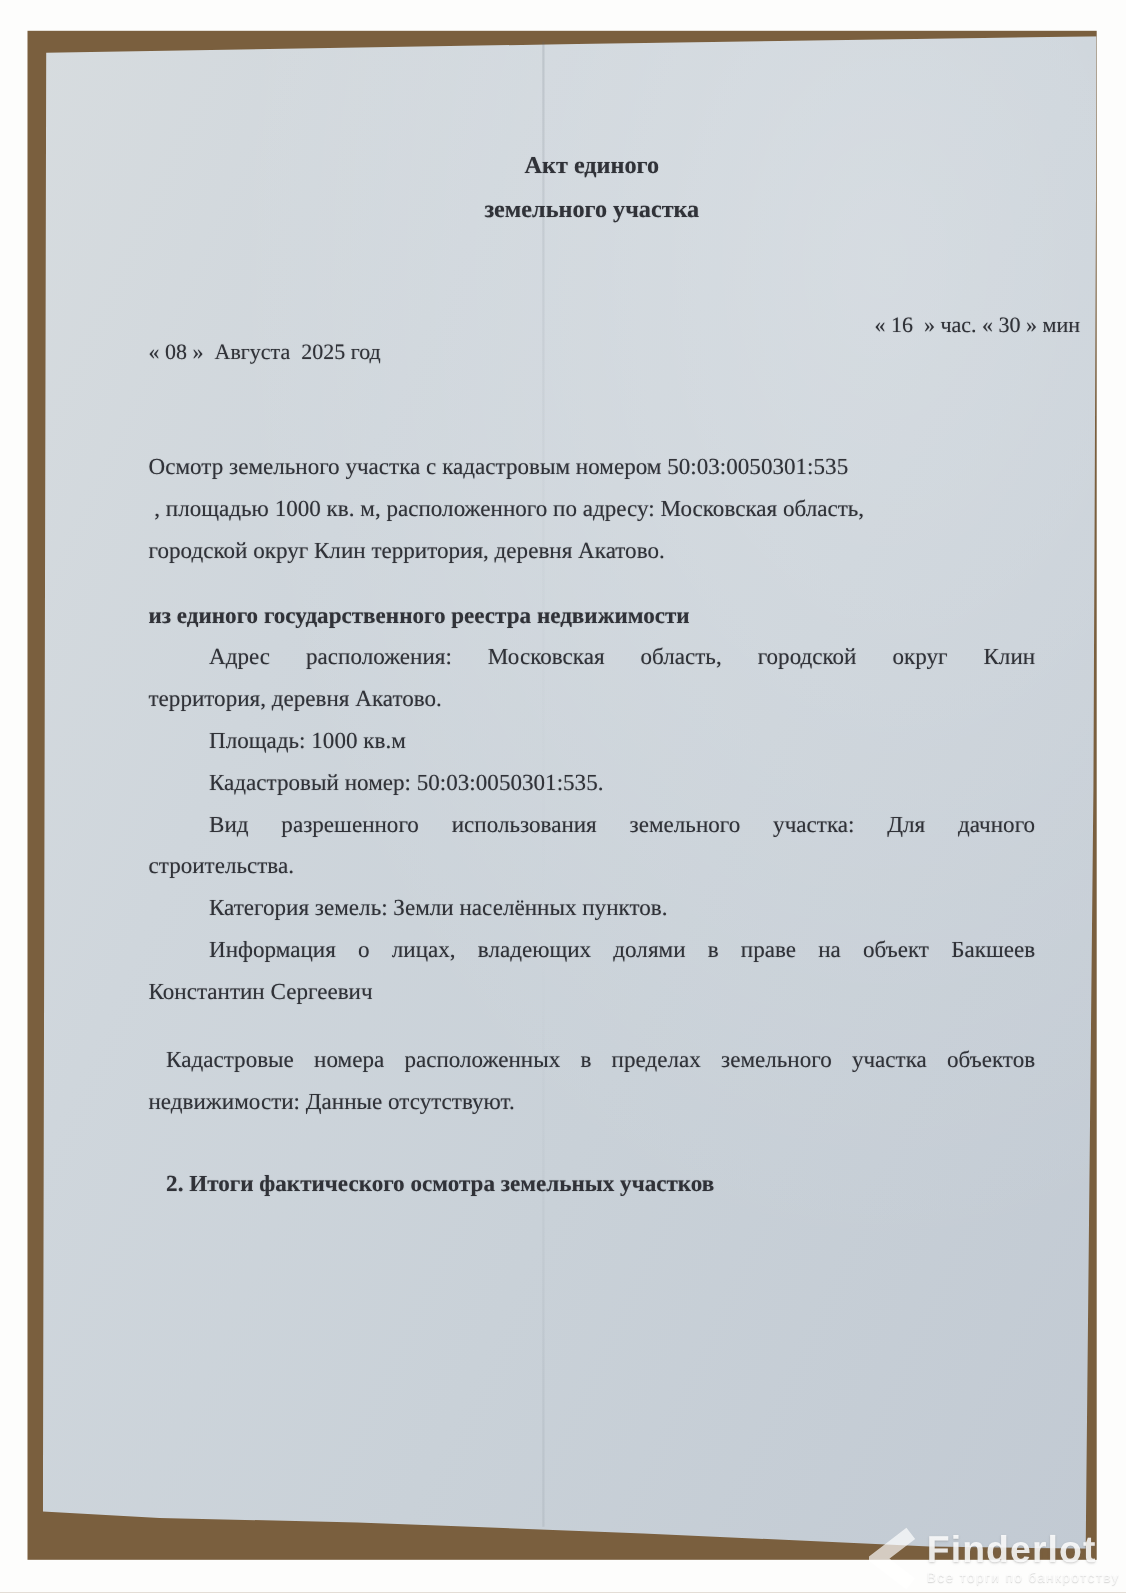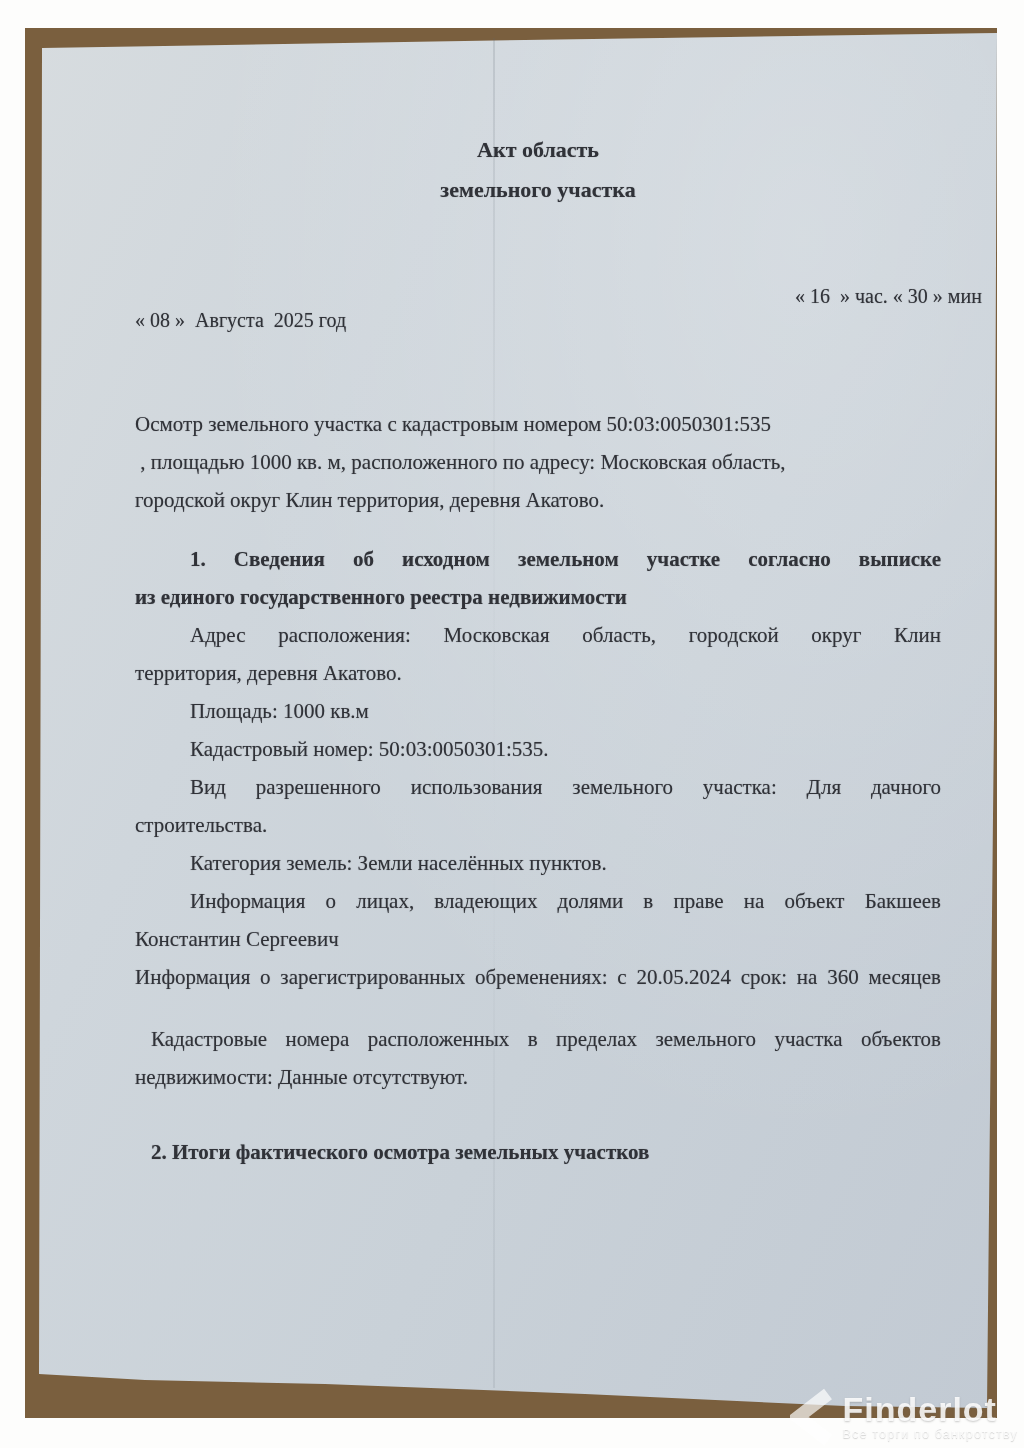--- a/index.html
+++ b/index.html
@@ -79,48 +79,46 @@
 </style>
 </head>
 <body>
 
 <div class="photo">
   <div class="paper"></div>
   <div class="crease"></div>
 
   <div class="doc">
     <div class="title-block">
-        <div class="line">Акт область</div>
+        <div class="line">Акт единого</div>
         <div class="line">земельного участка</div>
       </div>
 
     <div class="date-row">
       <span class="date-left">« 08 »  Августа  2025 год</span>
       <span class="date-right">« 16  » час. « 30 » мин</span>
     </div>
 
     <div class="intro">
         <div class="line">Осмотр земельного участка с кадастровым номером 50:03:0050301:535</div>
         <div class="line">&nbsp;, площадью 1000 кв. м, расположенного по адресу: Московская область,</div>
         <div class="line">городской округ Клин территория, деревня Акатово.</div>
       </div>
 
     <div class="section1">
-        <div class="line b j if">1. Сведения об исходном земельном участке согласно выписке</div>
         <div class="line b">из единого государственного реестра недвижимости</div>
         <div class="line j if">Адрес расположения: Московская область, городской округ Клин</div>
         <div class="line">территория, деревня Акатово.</div>
         <div class="line if">Площадь: 1000 кв.м</div>
         <div class="line if">Кадастровый номер: 50:03:0050301:535.</div>
         <div class="line j if">Вид разрешенного использования земельного участка: Для дачного</div>
         <div class="line">строительства.</div>
         <div class="line if">Категория земель: Земли населённых пунктов.</div>
         <div class="line j if">Информация о лицах, владеющих долями в праве на объект Бакшеев</div>
         <div class="line">Константин Сергеевич</div>
-        <div class="line j">Информация о зарегистрированных обременениях: с 20.05.2024 срок: на 360 месяцев</div>
       </div>
 
     <div class="note">
         <div class="line j is">Кадастровые номера расположенных в пределах земельного участка объектов</div>
         <div class="line">недвижимости: Данные отсутствуют.</div>
       </div>
 
     <div class="section2">
         <div class="line b is">2. Итоги фактического осмотра земельных участков</div>
       </div>

